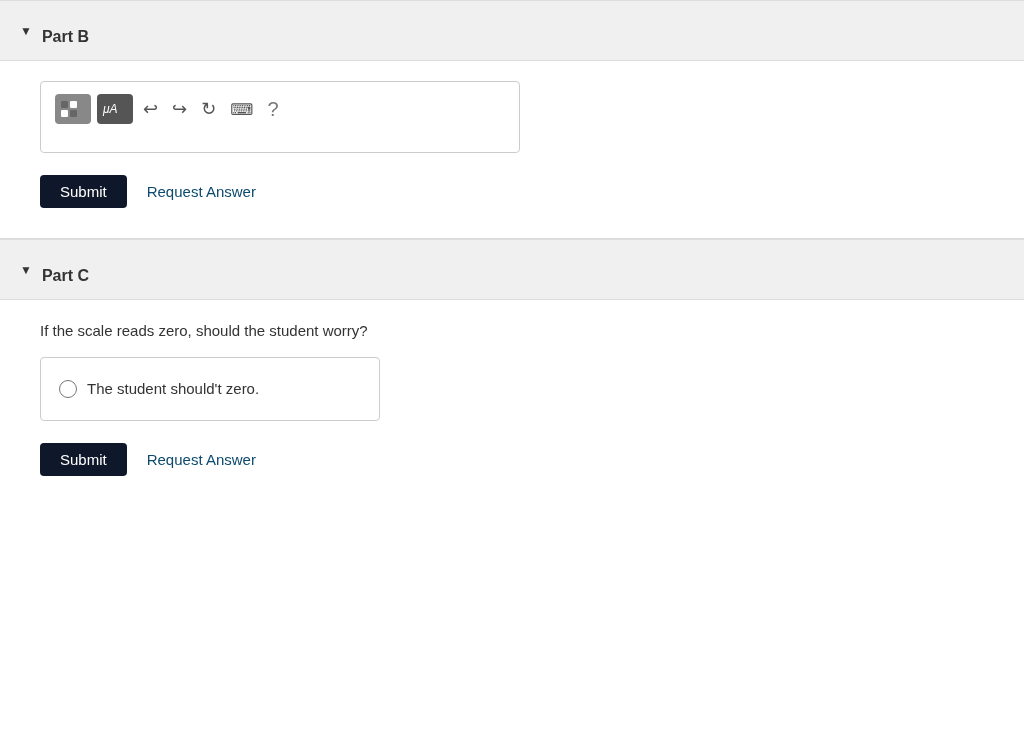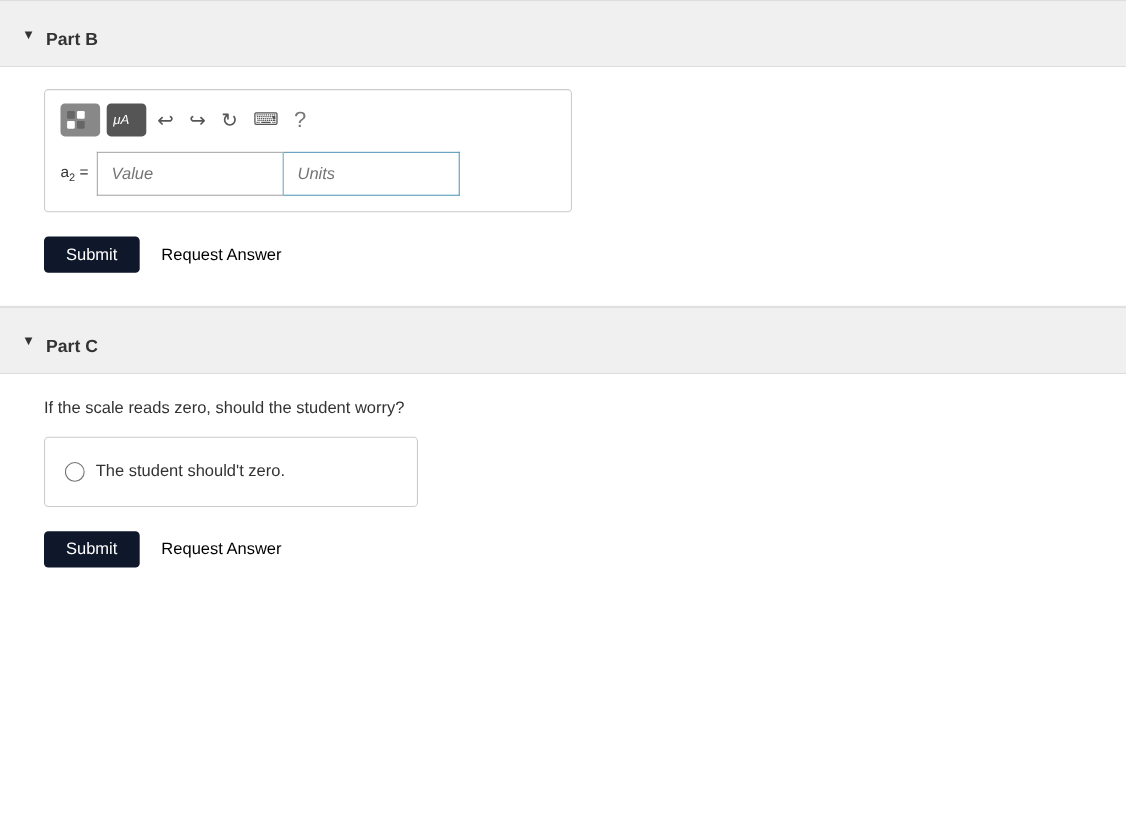--- a/index.html
+++ b/index.html
@@ -170,21 +170,21 @@
       color: #fff;
       border: none;
       border-radius: 4px;
       padding: 8px 20px;
       font-size: 15px;
       cursor: pointer;
       font-weight: normal;
     }
 
     .request-answer-link {
-      color: #000000;
+      color: #0c4a6e;
       text-decoration: none;
       font-size: 15px;
       cursor: pointer;
     }
 
     
     .radio-box {
       border: 1px solid #ccc;
       border-radius: 4px;
       padding: 14px 18px;
@@ -280,27 +280,20 @@
           <span style="font-size:16px;">⌨</span>
         </button>
 
         <button class="toolbar-btn-icon question" title="Help">
           <span>?</span>
         </button>
 
       </div>
 
       
-      <div class="input-row">
-        <span class="input-label">
-          a<sub>2</sub> =
-        </span>
-        <input type="text" class="value-input" placeholder="Value" style="">
-        <input type="text" class="units-input" placeholder="Units" style="">
-      </div>
 
     </div>
 
     
     <div class="submit-row">
       <button class="submit-btn">Submit</button>
       <a href="#" class="request-answer-link">Request Answer</a>
     </div>
 
   </div>

